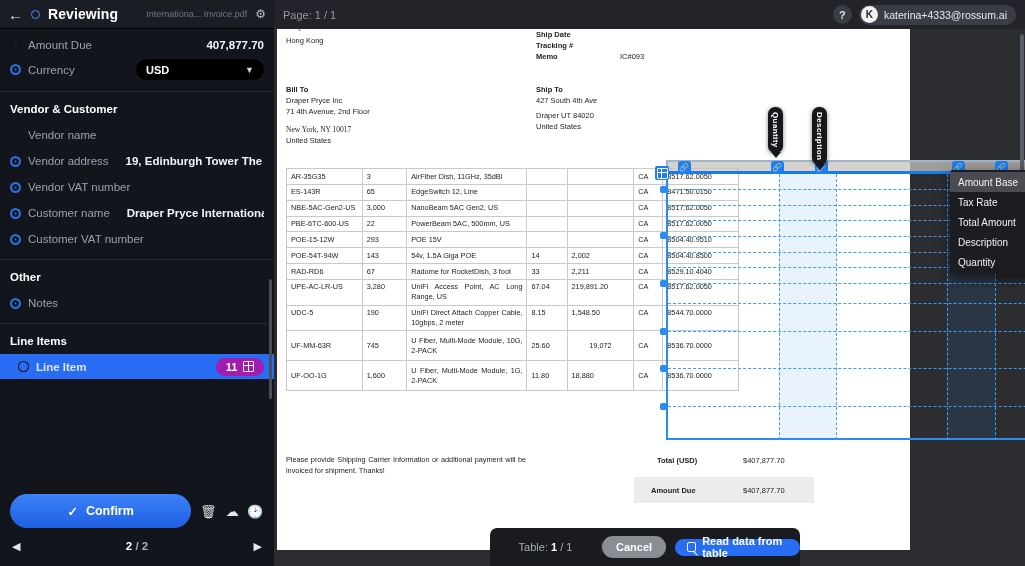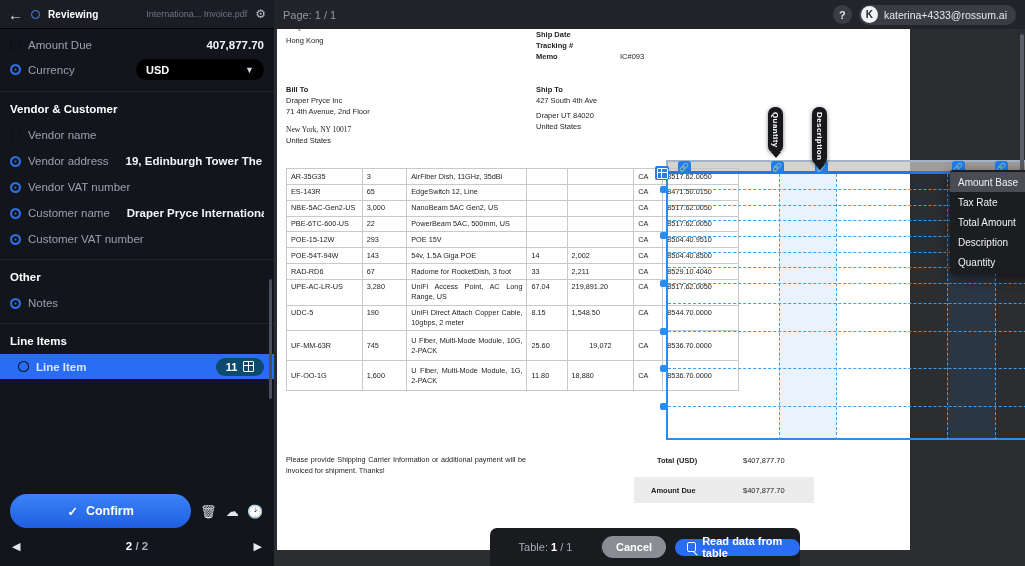--- a/index.html
+++ b/index.html
@@ -15,21 +15,21 @@
   
   #sidebar { width:274px; height:566px; background:#13151c; position:relative; flex:none; }
   .sb-header {
     height:29px; background:#1b1d24; display:flex; align-items:center;
     padding:0 8px; gap:8px; border-bottom:1px solid #000;
   }
   .sb-back { font-size:15px; color:#dfe2e8; line-height:1; cursor:pointer; }
   .sb-status-dot {
     width:9px; height:9px; border-radius:50%; border:1.6px solid #4d8df7; flex:none;
   }
-  .sb-title { font-size:10px; font-weight:bold; color:#fff; letter-spacing:.1px; }
+  .sb-title { font-size:14px; font-weight:bold; color:#fff; letter-spacing:.1px; }
   .sb-file { margin-left:auto; font-size:9px; color:#6f7585; white-space:nowrap; }
   .sb-gear { font-size:12px; color:#b9bdc7; cursor:pointer; }
 
   .sb-scroll { height:calc(566px - 29px - 80px); overflow:hidden; position:relative; }
 
   .sec { border-bottom:1px solid #23262f; padding-bottom:7px; }
   .sec-title { font-size:11.5px; font-weight:bold; color:#fff; padding:11px 10px 7px 10px; }
 
   .field {
     display:flex; align-items:center; min-height:26px; padding:2px 10px 2px 10px; gap:7px;
@@ -52,21 +52,21 @@
     cursor:pointer;
   }
   .currency-select .chev { margin-left:auto; font-size:9px; color:#cfd3db; }
 
   .li-row {
     background:#2a6df5; display:flex; align-items:center; height:25px; padding:0 10px 0 18px;
     gap:7px; cursor:pointer;
   }
   .li-row .f-label { color:#d9e6ff; font-weight:bold; }
   .li-badge {
-    margin-left:auto; background:#0c4a6e; border-radius:11px; height:18px; min-width:48px;
+    margin-left:auto; background:#a21caf; border-radius:11px; height:18px; min-width:48px;
     display:flex; align-items:center; justify-content:center; gap:6px; padding:0 8px;
     font-size:11px; font-weight:bold; color:#fff;
   }
   .grid-ico {
     width:11px; height:11px; border:1.3px solid #fff; border-radius:1px; position:relative;
   }
   .grid-ico::before { content:""; position:absolute; left:0; right:0; top:3px; height:1px; background:#fff; }
   .grid-ico::after { content:""; position:absolute; top:0; bottom:0; left:3.2px; width:1px; background:#fff; }
 
   .sb-scrollbar {

